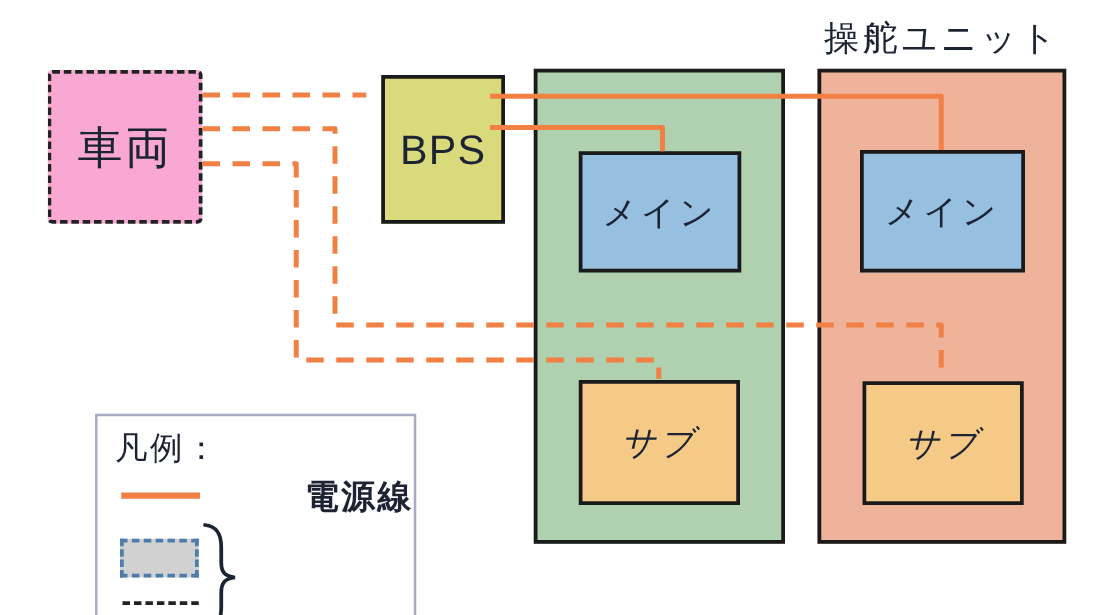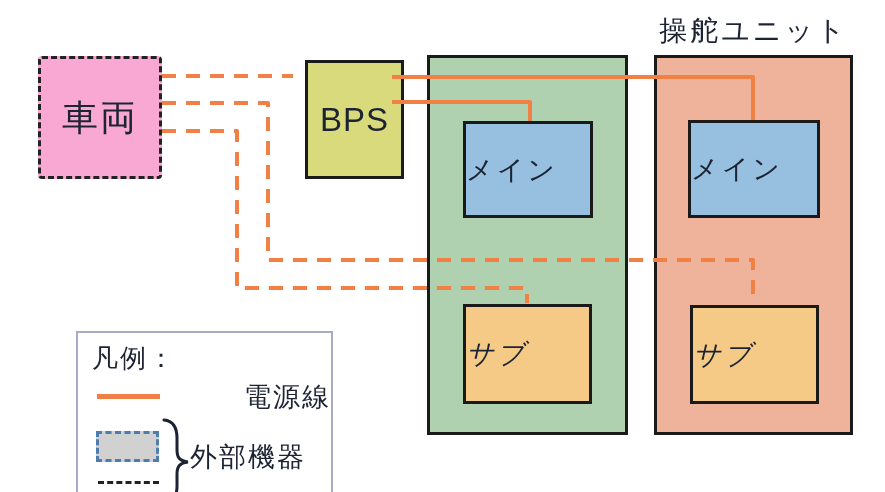--- a/index.html
+++ b/index.html
@@ -22,40 +22,40 @@
   .unit{border:3px solid var(--c-box_border,#1a1a1a);}
   .unit-steering{left:427px;top:55px;width:201px;height:380px;background:var(--c-steering_unit_fill,#afd1af);}
   .unit-turning{left:654px;top:55px;width:199px;height:380px;background:var(--c-turning_unit_fill,#efb29b);}
   .unit-title{
     position:absolute;top:12px;text-align:center;
     font-size:28px;letter-spacing:3px;font-weight:500;
   }
   .title-steering{left:427px;width:201px;}
   .title-turning{left:654px;width:199px;}
   .module{
-    position:absolute;box-sizing:border-box;display:flex;align-items:center;justify-content:flex-start;
+    position:absolute;box-sizing:border-box;display:flex;align-items:center;justify-content:center;
     border:3px solid var(--c-box_border,#1a1a1a);
     font-size:27px;letter-spacing:3px;font-weight:500;
   }
   .main-mod{background:var(--c-main_fill,#97c0e0);}
   .sub-mod{background:var(--c-sub_fill,#f5ca87);font-style:italic;}
   .steering-main{left:33px;top:63px;width:130px;height:97px;}
   .steering-sub{left:33px;top:246px;width:129px;height:100px;}
   .turning-main{left:31px;top:62px;width:132px;height:98px;}
   .turning-sub{left:33px;top:247px;width:129px;height:99px;}
   .wires{position:absolute;left:0;top:0;width:885px;height:492px;pointer-events:none;}
   .wire{fill:none;stroke:var(--c-power_line,#f08044);stroke-width:4;stroke-linejoin:round;}
   .wire-dashed{stroke-dasharray:14 10;}
   .legend{
     position:absolute;left:76px;top:307px;width:257px;height:181px;box-sizing:border-box;
     border:2px solid var(--c-legend_border,#a8aac6);background:#fff;margin-top:24px;
   }
   .legend-title{position:absolute;left:14px;top:8px;font-size:26px;letter-spacing:2px;font-weight:500;}
   .legend-line-swatch{position:absolute;left:19px;top:61px;width:63px;height:5px;background:var(--c-power_line,#f08044);}
-  .legend-power-label{position:absolute;left:166px;top:46px;font-size:27px;letter-spacing:2px;font-weight:400;}
+  .legend-power-label{position:absolute;left:166px;top:46px;font-size:27px;letter-spacing:2px;font-weight:700;}
   .legend-extbox-swatch{
     position:absolute;left:18px;top:98px;width:63px;height:31px;box-sizing:border-box;
     background:var(--c-legend_swatch_fill,#d1d1d1);
     border:3px dashed var(--c-legend_swatch_border,#4d7dac);
   }
   .legend-dash-swatch{position:absolute;left:20px;top:148px;width:61px;height:0;border-top:3px dashed var(--c-external_dashed,#222);}
   .legend-brace{position:absolute;left:84px;top:84px;}
   .legend-brace path{fill:none;stroke:var(--c-text,#1c2333);stroke-width:3;stroke-linecap:round;}
   .legend-ext-label{position:absolute;left:112px;top:106px;font-size:27px;letter-spacing:2px;font-weight:500;}
 </style>
@@ -104,16 +104,15 @@
 
   <div class="legend">
     <div class="legend-title">凡例：</div>
     <div class="legend-line-swatch"></div>
     <div class="legend-power-label">電源線</div>
     <div class="legend-extbox-swatch"></div>
     <div class="legend-dash-swatch"></div>
     <svg class="legend-brace" width="28" height="90" viewBox="0 0 28 90">
       <path d="M2,3 C12,4 15,11 15,21 L15,33 C15,41 18,44 26,45 C18,46 15,49 15,57 L15,69 C15,79 12,86 2,87"></path>
     </svg>
-    <div class="legend-ext-label">外部機器</div>
   </div>
 
 </div>
 
 </body></html>

